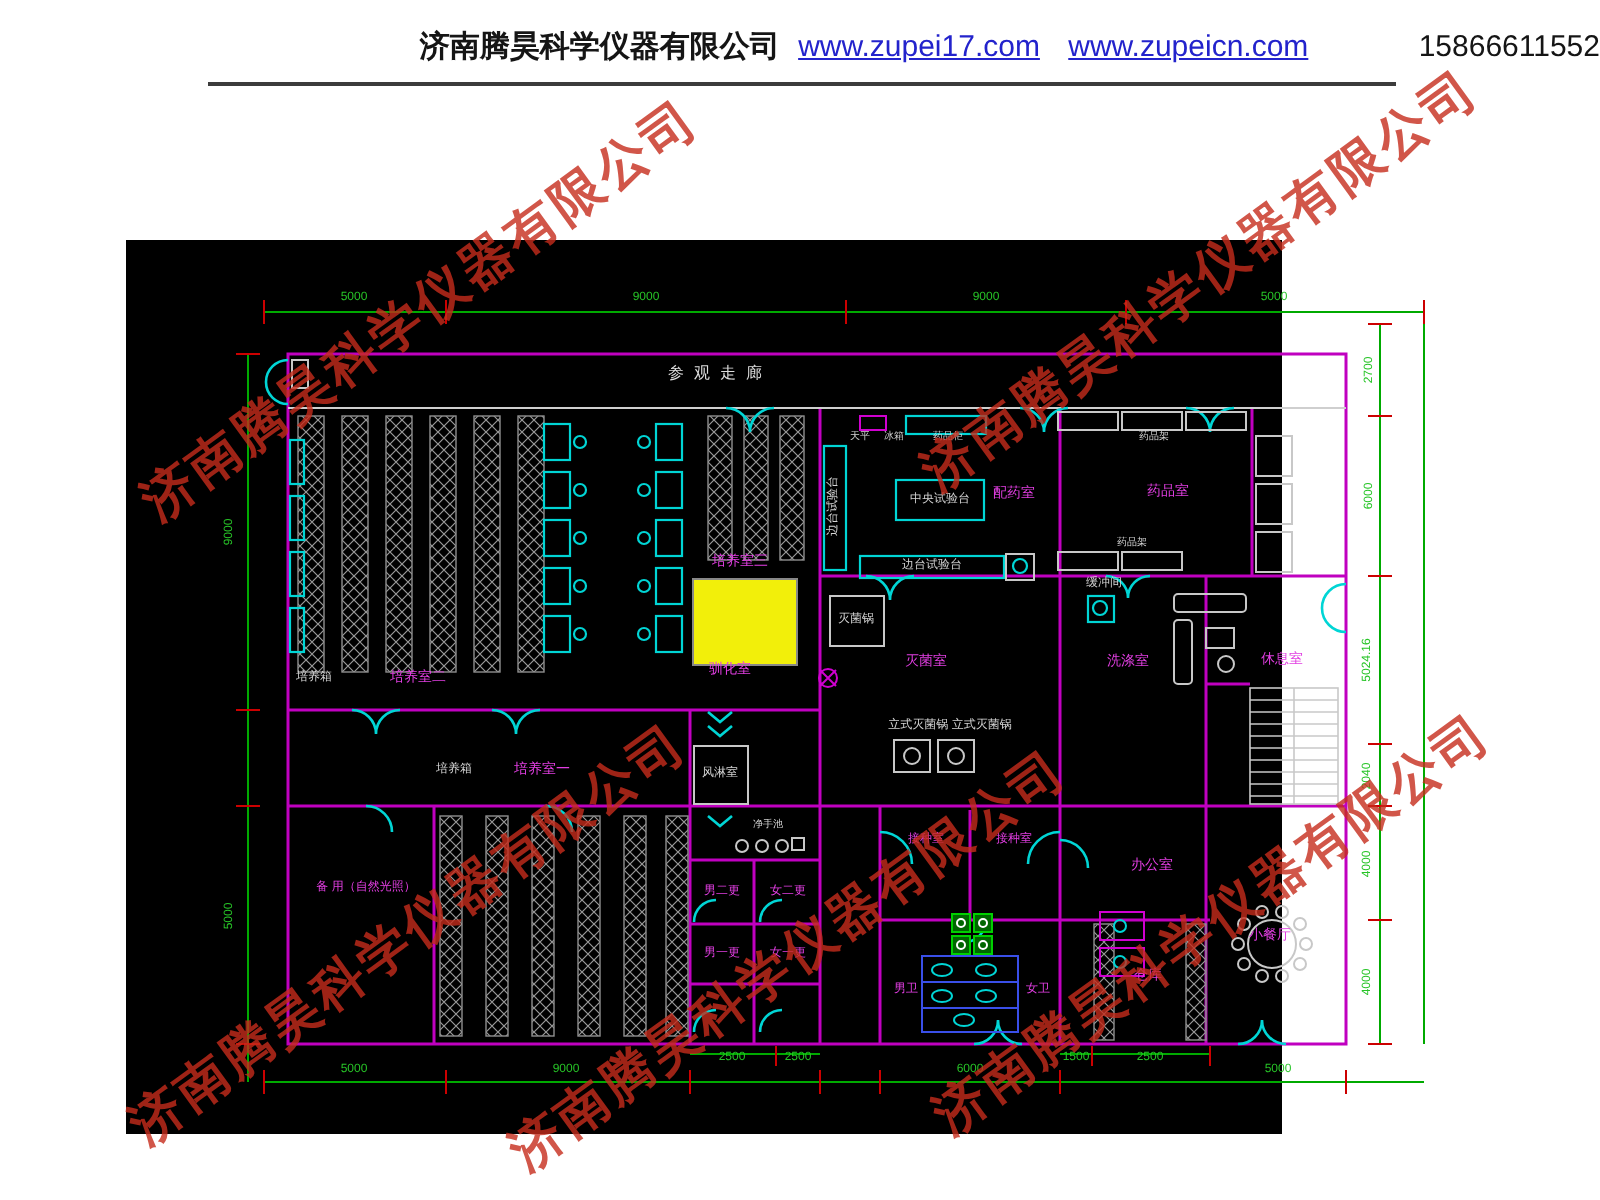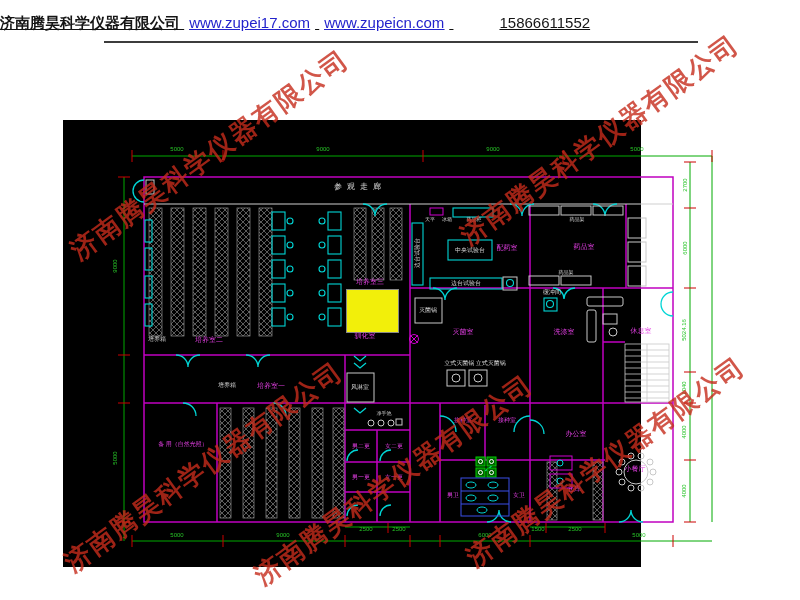--- a/index.html
+++ b/index.html
@@ -1,18 +1,18 @@
 <!DOCTYPE html>
 <html><head>
 <meta charset="utf-8">
 <style>
   html,body{margin:0;padding:0;}
   body{width:800px;height:600px;background:#ffffff;font-family:"Liberation Sans",sans-serif;overflow:hidden;}
   .page{position:absolute;left:0;top:0;width:800px;height:600px;background:#fff;}
-  .hdr{position:absolute;top:14px;left:0;width:100%;text-align:left;font-size:15px;color:#111;white-space:nowrap;text-decoration:underline;}
+  .hdr{position:absolute;top:14px;left:0;width:100%;text-align:right;font-size:15px;color:#111;white-space:nowrap;}
   .hdr .co{font-weight:bold;color:#151515;}
   .hdr a{color:#2323cc;text-decoration:underline;margin:0 5px;cursor:pointer;}
   .hdr .phone{margin-left:46px;color:#151515;}
   .rule{position:absolute;top:41px;left:104px;width:594px;height:2px;background:#3c3c3c;}
   .title{position:absolute;top:56px;left:0;width:100%;text-align:center;font-size:30px;font-weight:bold;
          color:#1d1d1d;letter-spacing:4px;margin:0;font-family:"Liberation Serif","DejaVu Serif",serif;}
   .cad{position:absolute;left:63px;top:120px;width:578px;height:447px;background:#000;z-index:1;}
   .cad svg{position:absolute;left:0;top:0;}
   .cl{position:absolute;transform:translate(-50%,-50%);white-space:nowrap;line-height:1;z-index:3;}
   .cl.rot{transform:translate(-50%,-50%) rotate(-90deg);}

